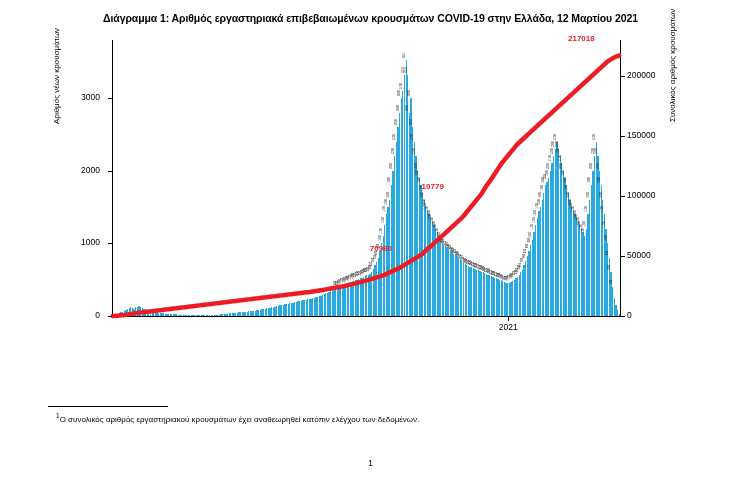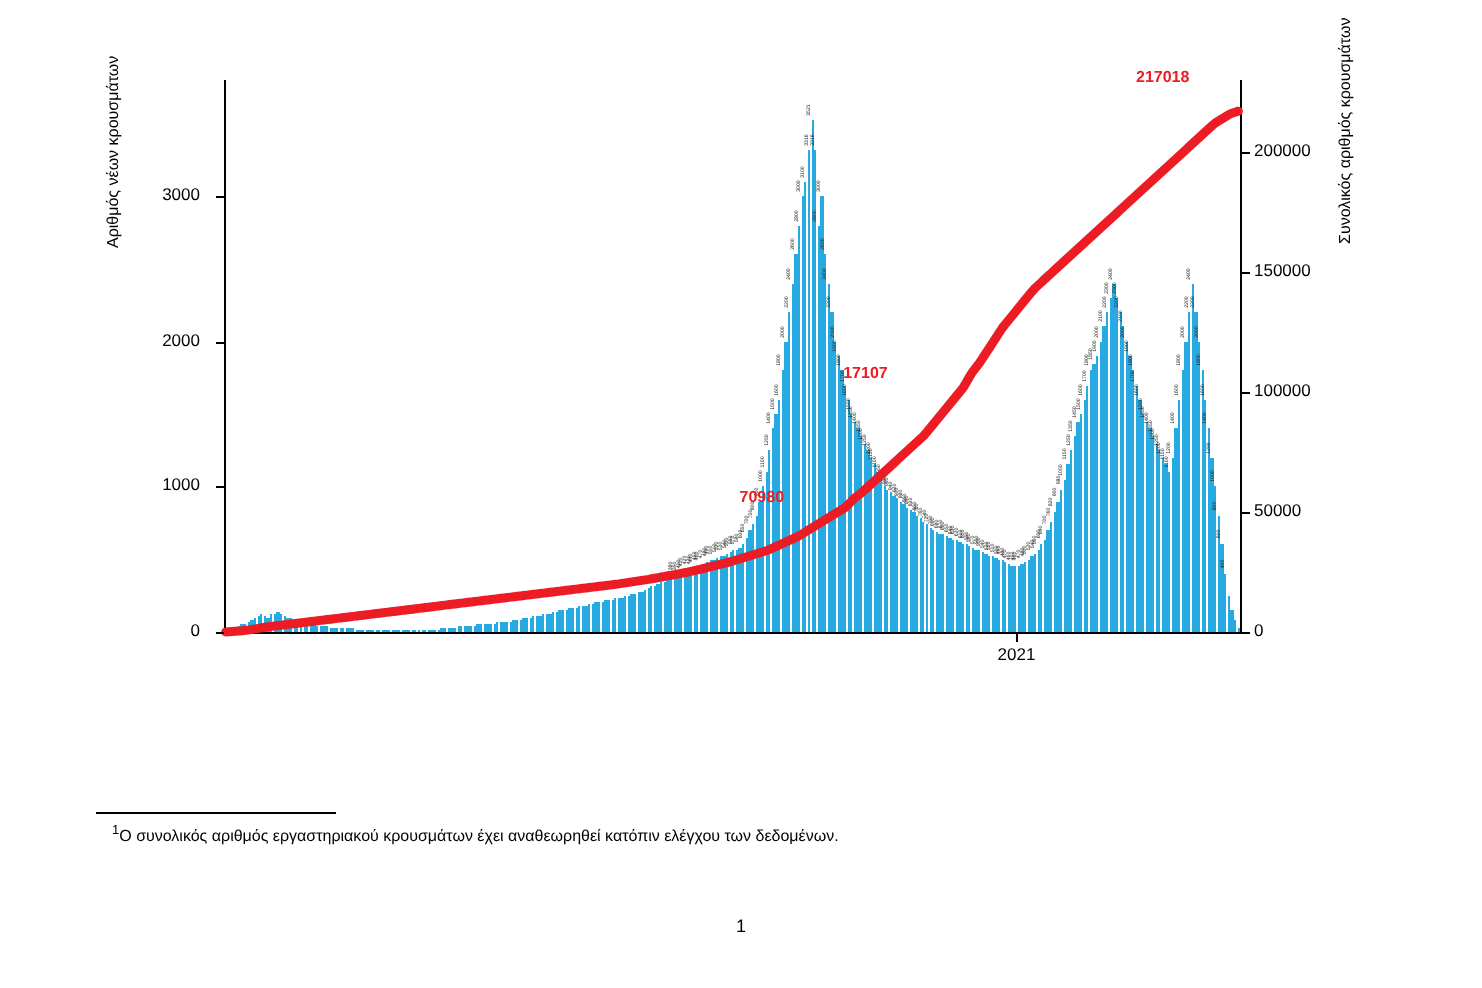--- a/index.html
+++ b/index.html
@@ -209,20 +209,21 @@
     text-align: center;
     font-size: 9px;
     font-family: "Liberation Sans", sans-serif;
   }
 </style>
 </head>
 <body>
 
 <div class="page">
 
+  <div class="chart-title">Διάγραμμα 1: Αριθμός εργαστηριακά επιβεβαιωμένων κρουσμάτων COVID-19 στην Ελλάδα, 12 Μαρτίου 2021</div>
 
   <div class="plot-wrap">
 
     <div class="ylabel-left">Αριθμός νέων κρουσμάτων</div>
     <div class="ylabel-right">Συνολικός αριθμός κρουσμάτων</div>
 
     <div class="axis-line-left"></div>
     <div class="axis-line-right"></div>
     <div class="axis-line-bottom"></div>
 
@@ -716,21 +717,21 @@
           <div class="bar-label" style="left: 500.626px; top: 238.947px;">400</div>
           <div class="bar" style="left: 501.625px; width: 1.27819px; height: 18.1579px; background: rgb(39, 170, 225);"></div>
           <div class="bar" style="left: 503.264px; width: 1.27819px; height: 10.8947px; background: rgb(39, 170, 225);"></div>
           <div class="bar" style="left: 504.903px; width: 1.27819px; height: 5.81053px; background: rgb(39, 170, 225);"></div>
           <div class="bar" style="left: 506.542px; width: 1.27819px; height: 2.17895px; background: rgb(39, 170, 225);"></div>
         </div>
       <svg id="line-svg" width="508" height="276" viewBox="0 0 508 276" style="position:absolute;left:0;top:0;overflow:visible">
           <polyline points="0.82,276.00 2.46,275.90 4.10,275.80 5.74,275.67 7.37,275.52 9.01,275.36 10.65,275.16 12.29,274.96 13.93,274.72 15.57,274.47 17.21,274.19 18.85,273.89 20.48,273.60 22.12,273.39 23.76,273.19 25.40,272.99 27.04,272.79 28.68,272.59 30.32,272.39 31.95,272.19 33.59,271.99 35.23,271.79 36.87,271.59 38.51,271.39 40.15,271.19 41.79,270.99 43.43,270.79 45.06,270.59 46.70,270.39 48.34,270.19 49.98,269.99 51.62,269.79 53.26,269.59 54.90,269.39 56.54,269.19 58.17,268.99 59.81,268.79 61.45,268.59 63.09,268.39 64.73,268.18 66.37,267.98 68.01,267.78 69.65,267.58 71.28,267.38 72.92,267.18 74.56,266.98 76.20,266.78 77.84,266.58 79.48,266.38 81.12,266.18 82.75,265.98 84.39,265.78 86.03,265.58 87.67,265.38 89.31,265.18 90.95,264.98 92.59,264.78 94.23,264.58 95.86,264.38 97.50,264.18 99.14,263.98 100.78,263.78 102.42,263.58 104.06,263.38 105.70,263.18 107.34,262.97 108.97,262.77 110.61,262.57 112.25,262.37 113.89,262.17 115.53,261.97 117.17,261.77 118.81,261.57 120.45,261.37 122.08,261.17 123.72,260.97 125.36,260.77 127.00,260.57 128.64,260.37 130.28,260.17 131.92,259.97 133.55,259.77 135.19,259.57 136.83,259.37 138.47,259.17 140.11,258.97 141.75,258.77 143.39,258.57 145.03,258.37 146.66,258.17 148.30,257.97 149.94,257.76 151.58,257.56 153.22,257.36 154.86,257.16 156.50,256.96 158.14,256.76 159.77,256.56 161.41,256.36 163.05,256.16 164.69,255.96 166.33,255.76 167.97,255.56 169.61,255.36 171.25,255.16 172.88,254.96 174.52,254.76 176.16,254.56 177.80,254.36 179.44,254.16 181.08,253.96 182.72,253.76 184.35,253.56 185.99,253.36 187.63,253.16 189.27,252.96 190.91,252.75 192.55,252.55 194.19,252.35 195.83,252.15 197.46,251.94 199.10,251.69 200.74,251.44 202.38,251.19 204.02,250.94 205.66,250.69 207.30,250.44 208.94,250.19 210.57,249.94 212.21,249.69 213.85,249.40 215.49,249.10 217.13,248.80 218.77,248.50 220.41,248.20 222.05,247.90 223.68,247.60 225.32,247.30 226.96,247.00 228.60,246.70 230.24,246.40 231.88,246.10 233.52,245.73 235.15,245.33 236.79,244.93 238.43,244.53 240.07,244.13 241.71,243.73 243.35,243.33 244.99,242.92 246.63,242.52 248.26,242.12 249.90,241.72 251.54,241.32 253.18,240.85 254.82,240.35 256.46,239.85 258.10,239.35 259.74,238.85 261.37,238.35 263.01,237.84 264.65,237.34 266.29,236.84 267.93,236.34 269.57,235.84 271.21,235.34 272.85,234.66 274.48,233.91 276.12,233.16 277.76,232.40 279.40,231.65 281.04,230.90 282.68,230.15 284.32,229.40 285.95,228.65 287.59,227.86 289.23,226.86 290.87,225.86 292.51,224.85 294.15,223.85 295.79,222.85 297.43,221.85 299.06,220.85 300.70,219.84 302.34,218.84 303.98,217.84 305.62,216.84 307.26,215.84 308.90,214.83 310.54,213.83 312.17,212.24 313.81,210.47 315.45,208.90 317.09,207.67 318.73,206.43 320.37,204.93 322.01,203.43 323.65,201.93 325.28,200.42 326.92,198.92 328.56,197.42 330.20,195.91 331.84,194.41 333.48,192.91 335.12,191.41 336.75,189.90 338.39,188.40 340.03,186.90 341.67,185.39 343.31,183.89 344.95,182.39 346.59,180.89 348.23,179.38 349.86,177.88 351.50,175.97 353.14,173.97 354.78,171.96 356.42,169.96 358.06,167.95 359.70,165.95 361.34,163.95 362.97,161.94 364.61,159.94 366.25,157.93 367.89,155.93 369.53,153.93 371.17,151.17 372.81,148.27 374.45,145.72 376.08,143.61 377.72,141.48 379.36,138.98 381.00,136.47 382.64,133.97 384.28,131.46 385.92,128.96 387.55,126.45 389.19,123.95 390.83,121.88 392.47,119.87 394.11,117.87 395.75,115.86 397.39,113.86 399.03,111.86 400.66,109.85 402.30,107.85 403.94,105.84 405.58,103.98 407.22,102.48 408.86,100.97 410.50,99.47 412.14,97.97 413.77,96.47 415.41,94.96 417.05,93.46 418.69,91.96 420.33,90.45 421.97,88.95 423.61,87.45 425.25,85.95 426.88,84.44 428.52,82.94 430.16,81.44 431.80,79.93 433.44,78.43 435.08,76.93 436.72,75.43 438.35,73.92 439.99,72.42 441.63,70.92 443.27,69.41 444.91,67.91 446.55,66.41 448.19,64.90 449.83,63.40 451.46,61.90 453.10,60.40 454.74,58.89 456.38,57.39 458.02,55.89 459.66,54.38 461.30,52.88 462.94,51.38 464.57,49.88 466.21,48.37 467.85,46.87 469.49,45.37 471.13,43.86 472.77,42.36 474.41,40.86 476.05,39.36 477.68,37.85 479.32,36.35 480.96,34.85 482.60,33.34 484.24,31.84 485.88,30.34 487.52,28.83 489.15,27.33 490.79,25.83 492.43,24.33 494.07,22.82 495.71,21.41 497.35,20.41 498.99,19.41 500.63,18.41 502.26,17.41 503.90,16.60 505.54,16.09 507.18,15.58" fill="none" stroke="#ED1C24" stroke-width="4.5" stroke-linecap="round" stroke-linejoin="round"></polyline>
         </svg>
       <div class="cum-label" id="endlabel" style="left: 456px; top: -6.4216px;">217018</div>
-      <div class="cum-label" id="ann0" style="left: 309.596px; top: 141.652px;">17107</div>
+      <div class="cum-label" id="ann0" style="left: 309.596px; top: 141.652px;">10779</div>
       <div class="cum-label" id="ann1" style="left: 257.78px; top: 204.364px;">70980</div>
     </div>
 
     <div class="xtickmark" id="xtm0" style="left: 448.24px;"></div>
     <div class="xtick-label" id="xtl0" style="left: 448.24px;">2021</div>
 
   <div class="tickmark-l" style="top: 282px;"></div>
       <div class="tickmark-l" style="top: 209.368px;"></div>
       <div class="tickmark-l" style="top: 136.737px;"></div>
       <div class="tickmark-l" style="top: 64.1053px;"></div>

